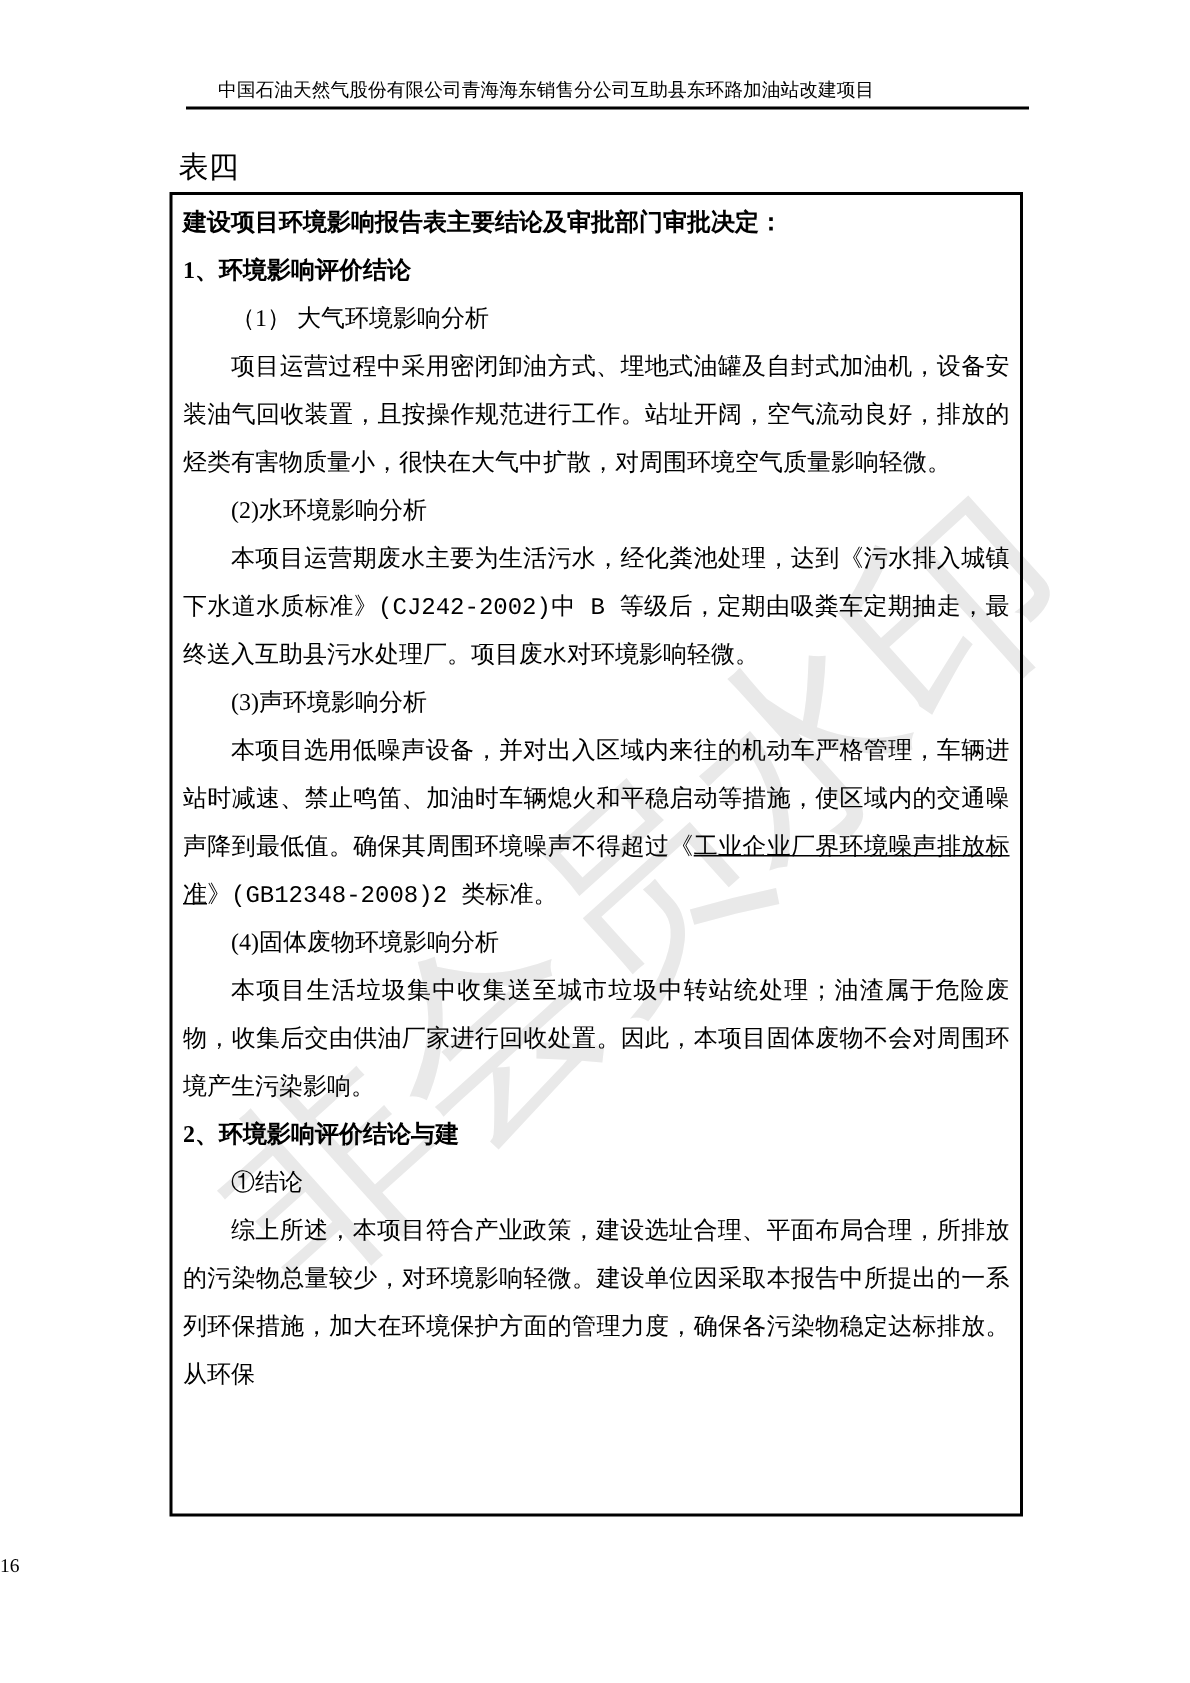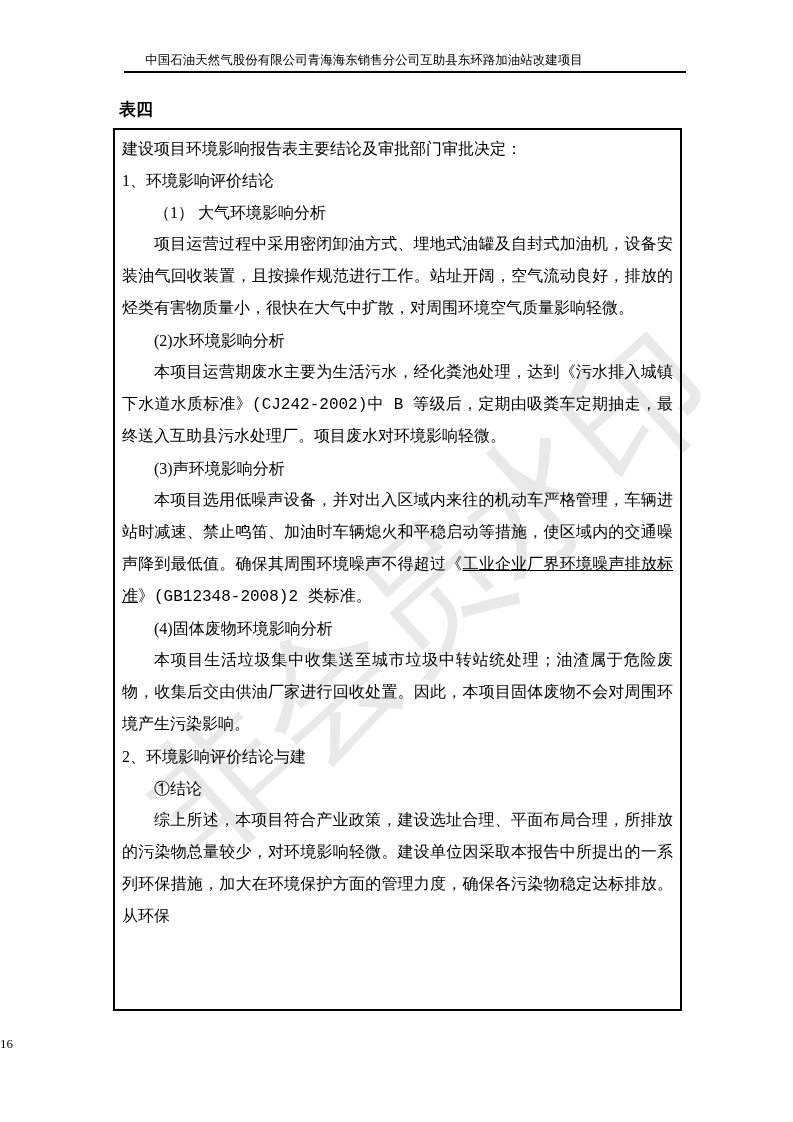--- a/index.html
+++ b/index.html
@@ -32,22 +32,22 @@
     left: 124px;
     width: 562px;
     height: 0;
     border-top: 2px solid #000000;
   }
 
   .table-label {
     position: absolute;
     top: 98px;
     left: 119px;
-    font-size: 17px;
-    font-weight: bold;
+    font-size: 20px;
+    font-weight: normal;
   }
 
   .watermark {
     position: absolute;
     top: 525px;
     left: 10px;
     width: 840px;
     text-align: center;
     font-size: 140px;
     line-height: 140px;
@@ -69,21 +69,21 @@
     padding: 3px 7px 0 7px;
     z-index: 1;
     background: transparent;
   }
 
   .para {
     font-size: 16px;
     line-height: 32px;
     margin: 0;
   }
-  .para.bold { font-weight: normal; }
+  .para.bold { font-weight: bold; }
   .para.ind  { text-indent: 2em; }
   .para.just { text-align: justify; font-family: Liberation Mono, monospace; }
   .underline { text-decoration: underline; }
 
   .page-number {
     position: absolute;
     top: 1036px;
     left: 0;
     width: 793px;
     text-align: left;

